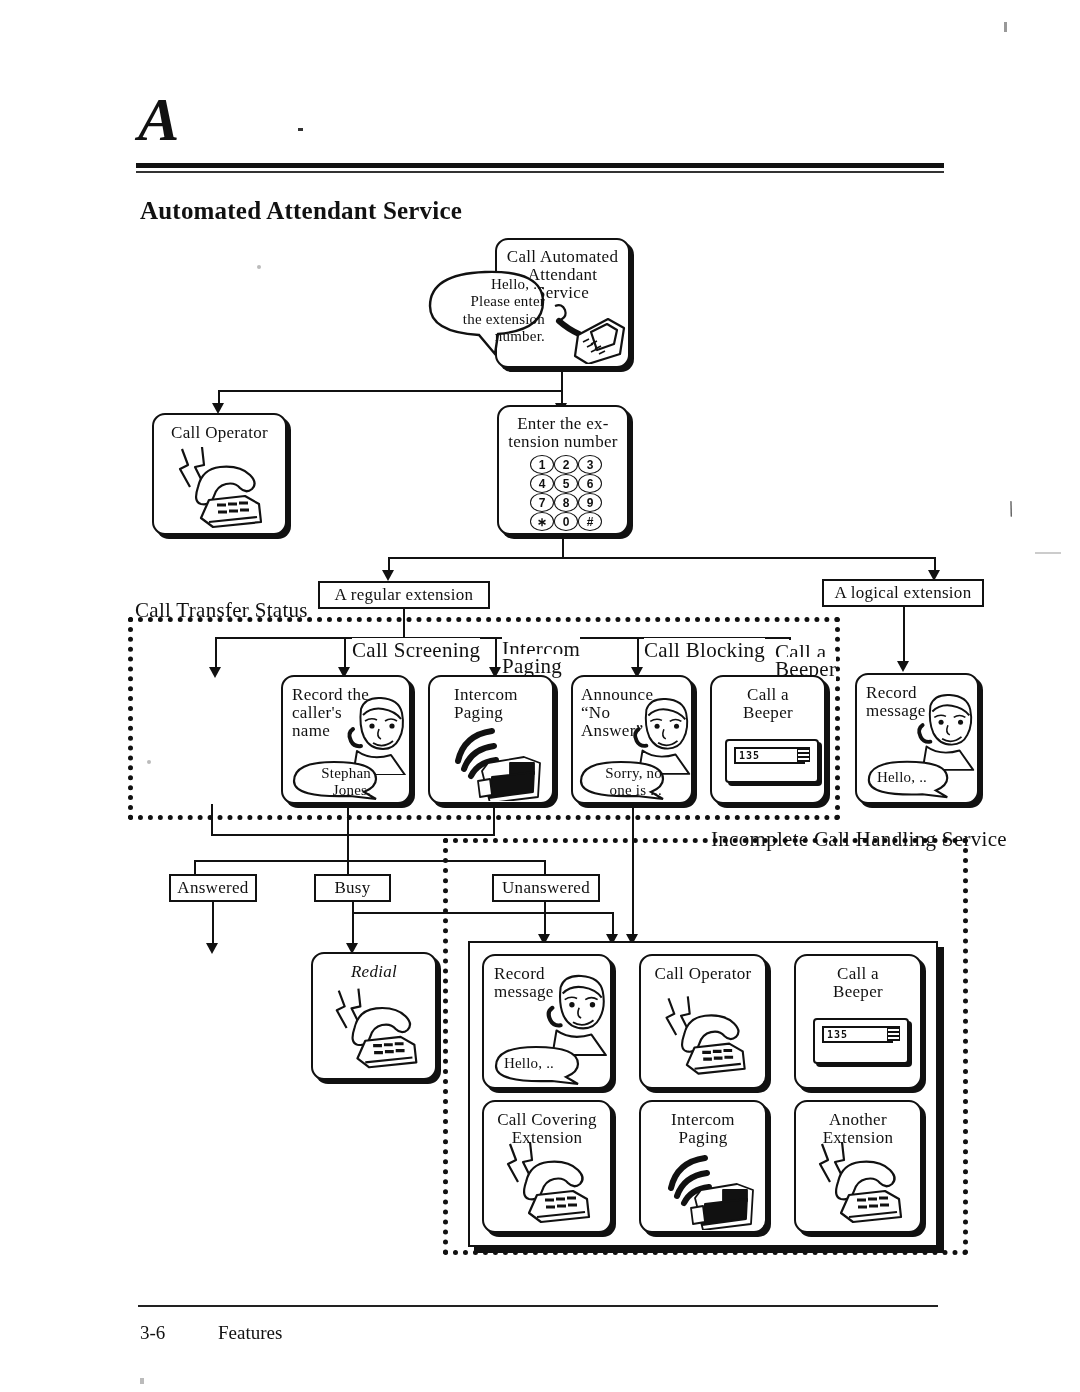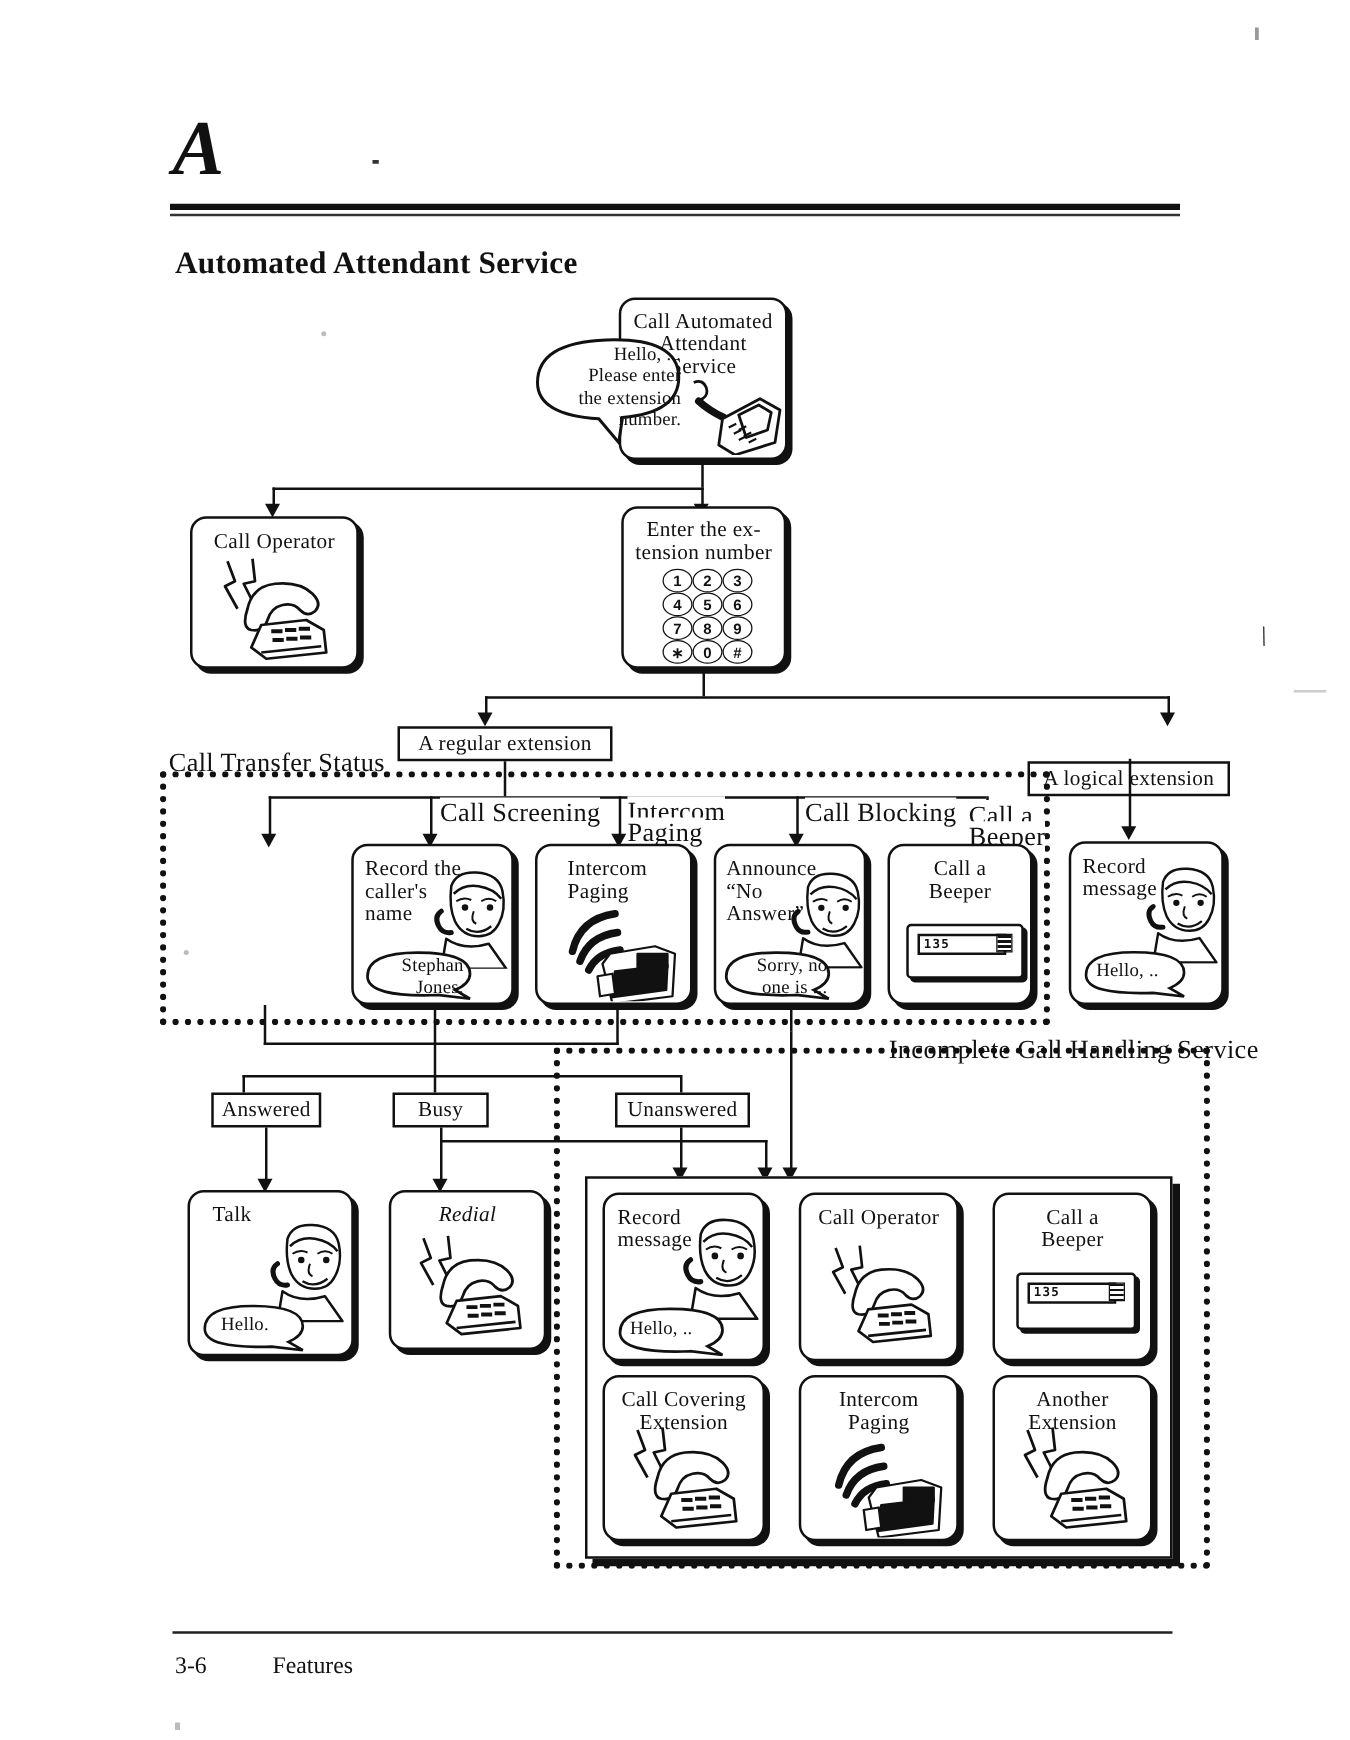--- a/index.html
+++ b/index.html
@@ -273,21 +273,21 @@
   <div class="line-v" style="left:562px; top:535px; height:22px;"></div>
   <div class="line-h" style="left:388px; top:557px; width:548px;"></div>
   <div class="line-v" style="left:388px; top:557px; height:16px;"></div>
   <div class="arrow-d" style="left:382px; top:570px;"></div>
   <div class="line-v" style="left:934px; top:557px; height:16px;"></div>
   <div class="arrow-d" style="left:928px; top:570px;"></div>
 
   <div class="sqbox" style="left:318px; top:581px; width:172px; height:28px;">
     <span>A regular extension</span>
   </div>
-  <div class="sqbox" style="left:822px; top:609px; width:162px; height:28px;">
+  <div class="sqbox" style="left:822px; top:579px; width:162px; height:28px;">
     <span>A logical extension</span>
   </div>
 
   <div class="flabel" style="left:135px; top:598px;">Call Transfer Status</div>
   <div class="dotted-region" style="left:128px; top:617px; width:712px; height:203px;"></div>
 
   <div class="line-v" style="left:403px; top:609px; height:28px;"></div>
   <div class="line-h" style="left:215px; top:637px; width:574px;"></div>
 
   <div class="line-v" style="left:215px; top:637px; height:33px;"></div>
@@ -448,41 +448,20 @@
   <div class="line-h" style="left:352px; top:912px; width:262px;"></div>
   <div class="line-v" style="left:612px; top:912px; height:25px;"></div>
   <div class="arrow-d" style="left:606px; top:934px;"></div>
 
   <div class="line-v" style="left:544px; top:902px; height:35px;"></div>
   <div class="arrow-d" style="left:538px; top:934px;"></div>
 
   <div class="line-v" style="left:632px; top:825px; height:112px;"></div>
   <div class="arrow-d" style="left:626px; top:934px;"></div>
 
-  <div class="rbox" style="left:150px; top:952px; width:133px; height:133px;">
-    <div class="cap left" style="top:8px; left:18px;">Talk</div>
-    <svg class="ill" style="left:56px; top:22px;" width="72" height="82" viewBox="0 0 72 80">
-      <g fill="#fff" stroke="#111" stroke-width="2" stroke-linejoin="round">
-        <path d="M22 14 q4 -12 20 -11 q18 1 21 15 q3 15 -3 26 q-5 10 -16 10 q-13 0 -19 -12 q-5 -11 -3 -28 z"></path>
-        <path d="M24 20 q8 -8 20 -6 q12 2 18 10" fill="none"></path>
-        <path d="M26 26 q6 -4 12 -1" fill="none" stroke-width="1.6"></path>
-        <path d="M46 26 q6 -4 12 0" fill="none" stroke-width="1.6"></path>
-        <circle cx="33" cy="31" r="2.6" fill="#111" stroke="none"></circle>
-        <circle cx="53" cy="31" r="2.6" fill="#111" stroke="none"></circle>
-        <path d="M40 34 q-3 8 2 10" fill="none" stroke-width="1.6"></path>
-        <path d="M34 48 q10 6 20 -2" fill="none" stroke-width="1.8"></path>
-        <path d="M14 34 q-6 4 -2 12 q3 6 10 5" fill="none" stroke-width="4" stroke-linecap="round"></path>
-        <path d="M18 56 q14 10 34 4 l14 20 l-52 0 z"></path>
-      </g>
-    </svg>
-    <svg class="ill" style="left:4px; top:86px; z-index:3;" width="96" height="44" viewBox="0 0 94 46">
-      <path d="M5 24 q0 -19 40 -19 q42 0 42 17 q0 8 -12 13 l12 7 l-26 -3 q-56 2 -56 -15 z" fill="#fff" stroke="#111" stroke-width="2.2"></path>
-    </svg>
-    <div class="bubble-txt ctr" style="left:12px; top:98px; width:64px;">Hello.</div>
-  </div>
 
   <div class="rbox" style="left:311px; top:952px; width:126px; height:128px;">
     <div class="cap" style="top:8px; left:3px; right:3px;font-style:italic;">Redial</div>
     <svg class="ill" style="left:12px; top:28px;" width="110" height="92" viewBox="0 0 112 88">
       <g fill="none" stroke="#111" stroke-width="2.2" stroke-linejoin="round">
         <path d="M14 6 l6 16 l-8 4 l10 18"></path>
         <path d="M34 4 l2 18 l-9 2 l9 18"></path>
         <path d="M30 44 q4 -18 22 -20 q20 -2 30 8 q8 8 2 14 q-6 5 -12 -1 q-5 -6 -14 -4 q-9 2 -12 12 q-3 10 -13 8 q-8 -2 -3 -17 z" fill="#fff"></path>
         <path d="M41 57 l36 -4 l14 8 l2 18 l-48 5 l-12 -9 z" fill="#fff"></path>
         <path d="M49 62 h9 M60 61 h9 M71 60 h9" stroke-width="3.2"></path>

